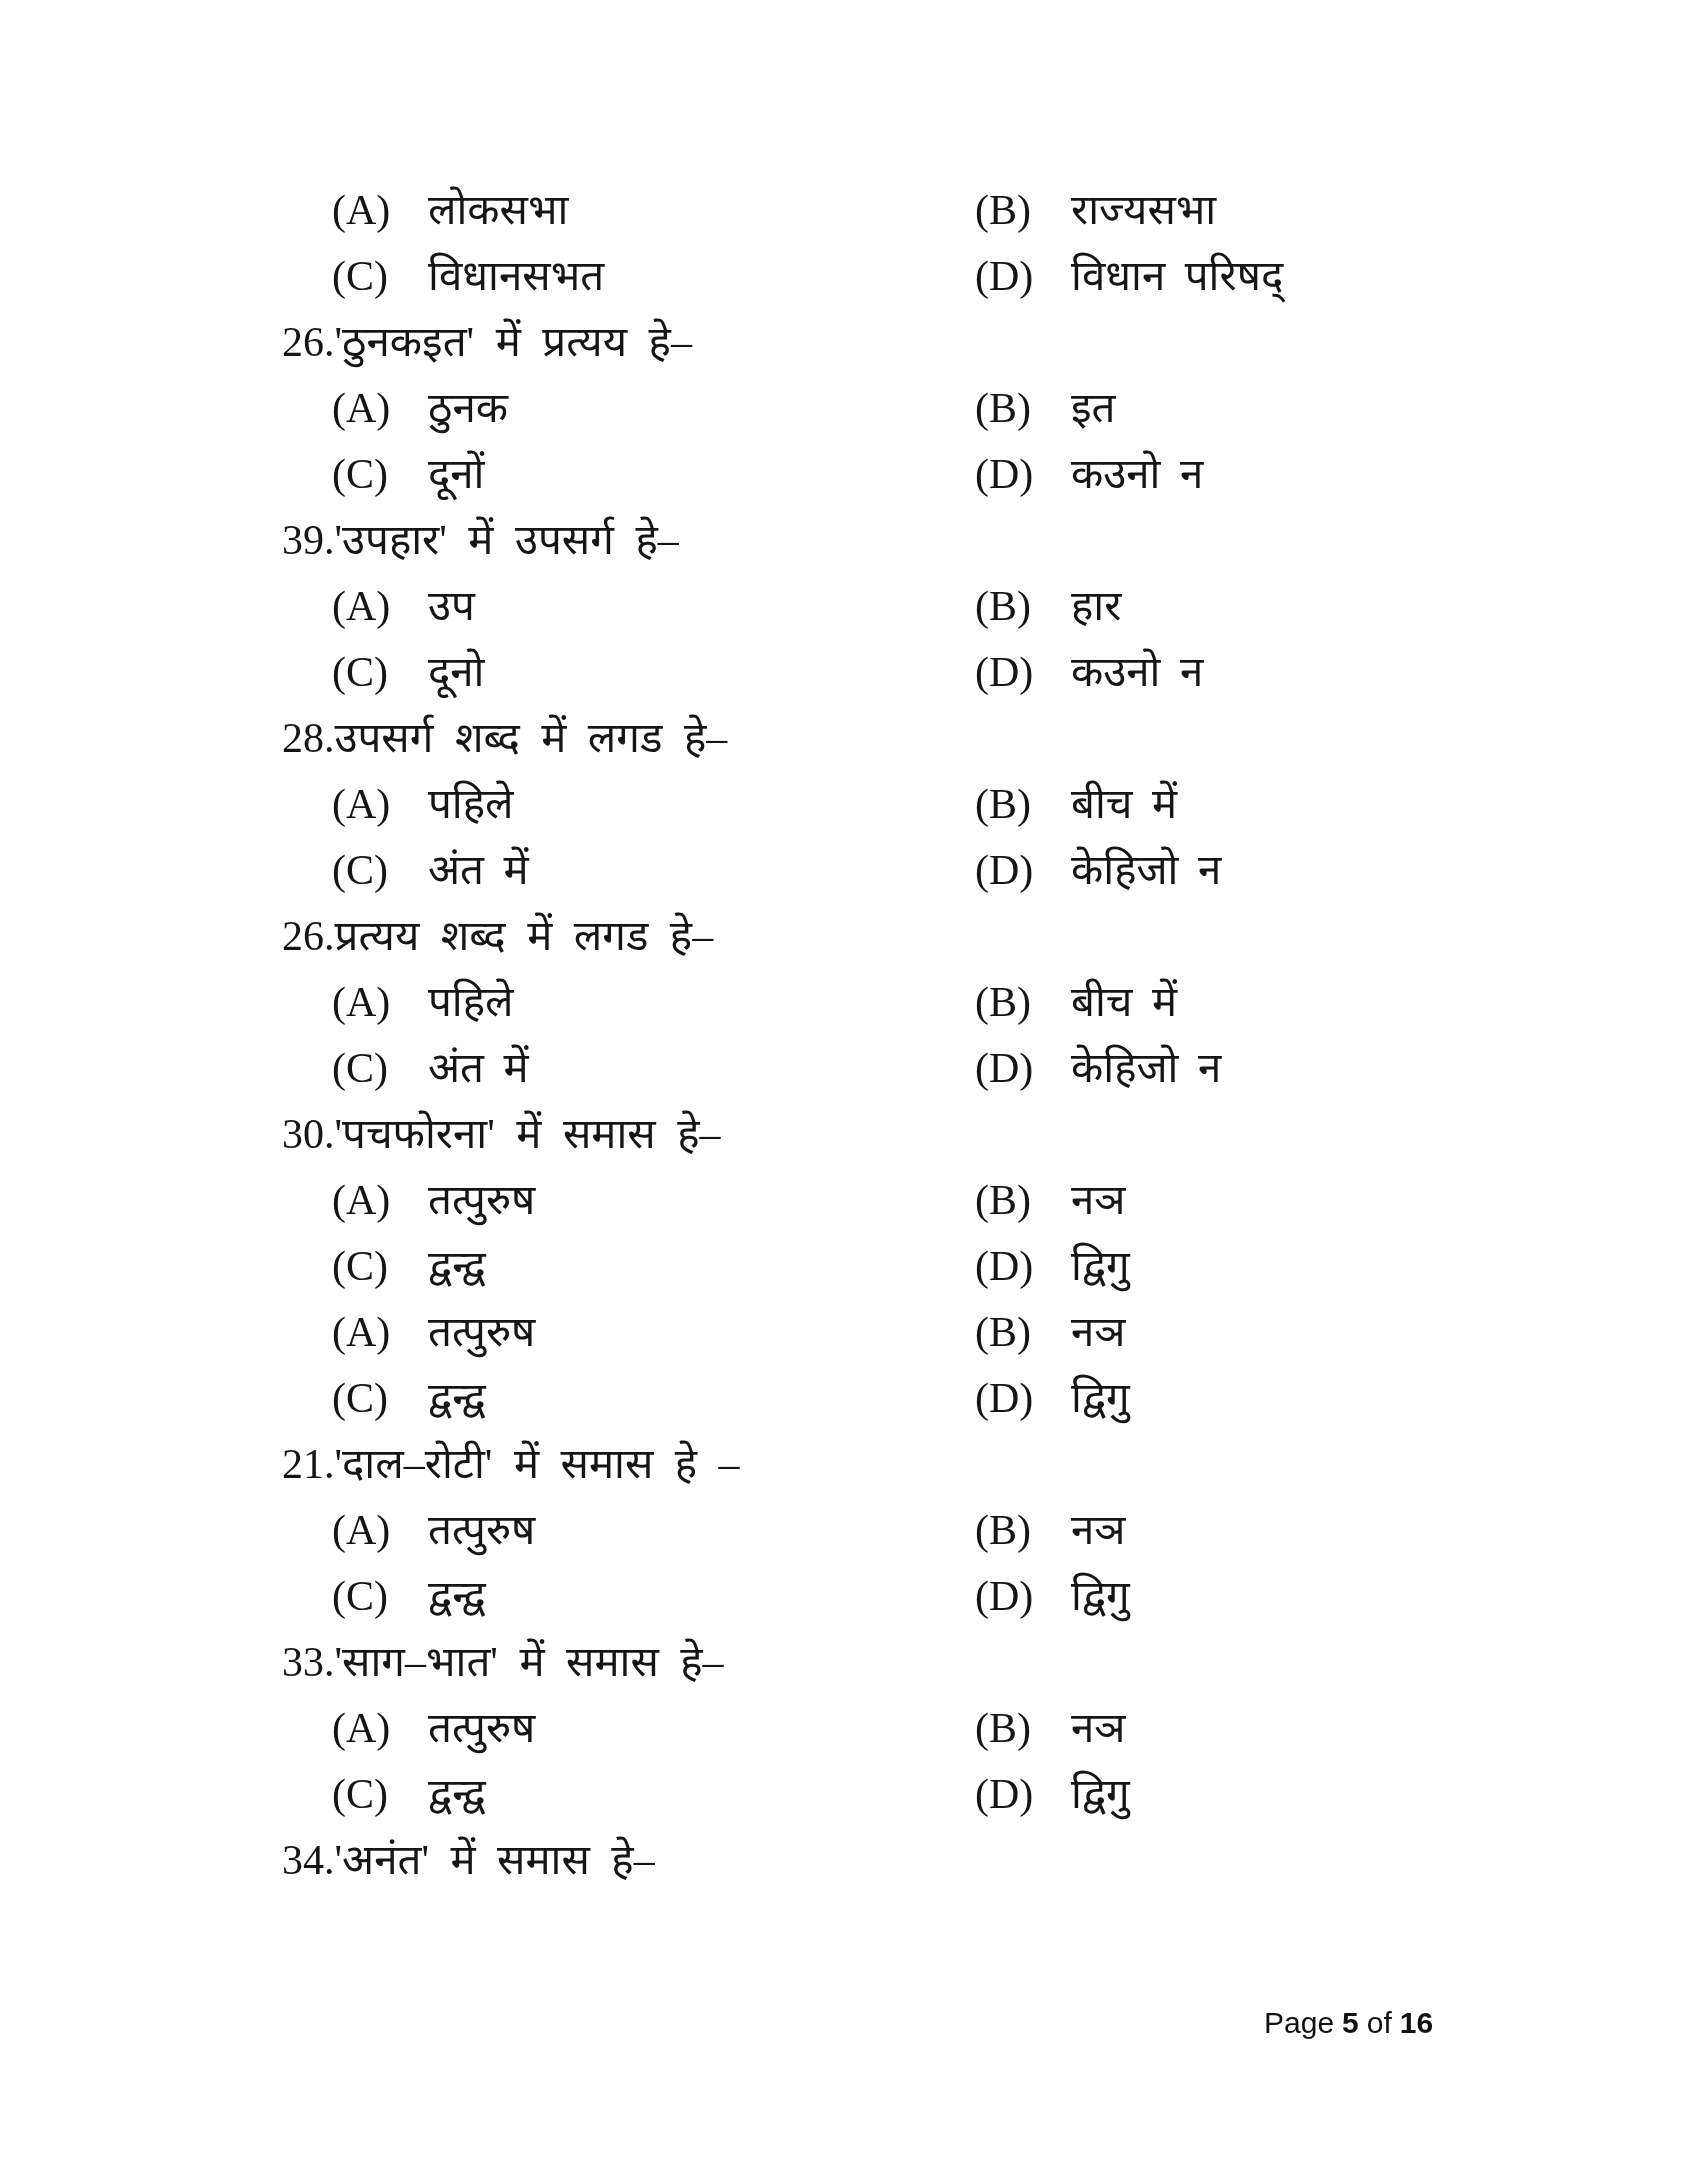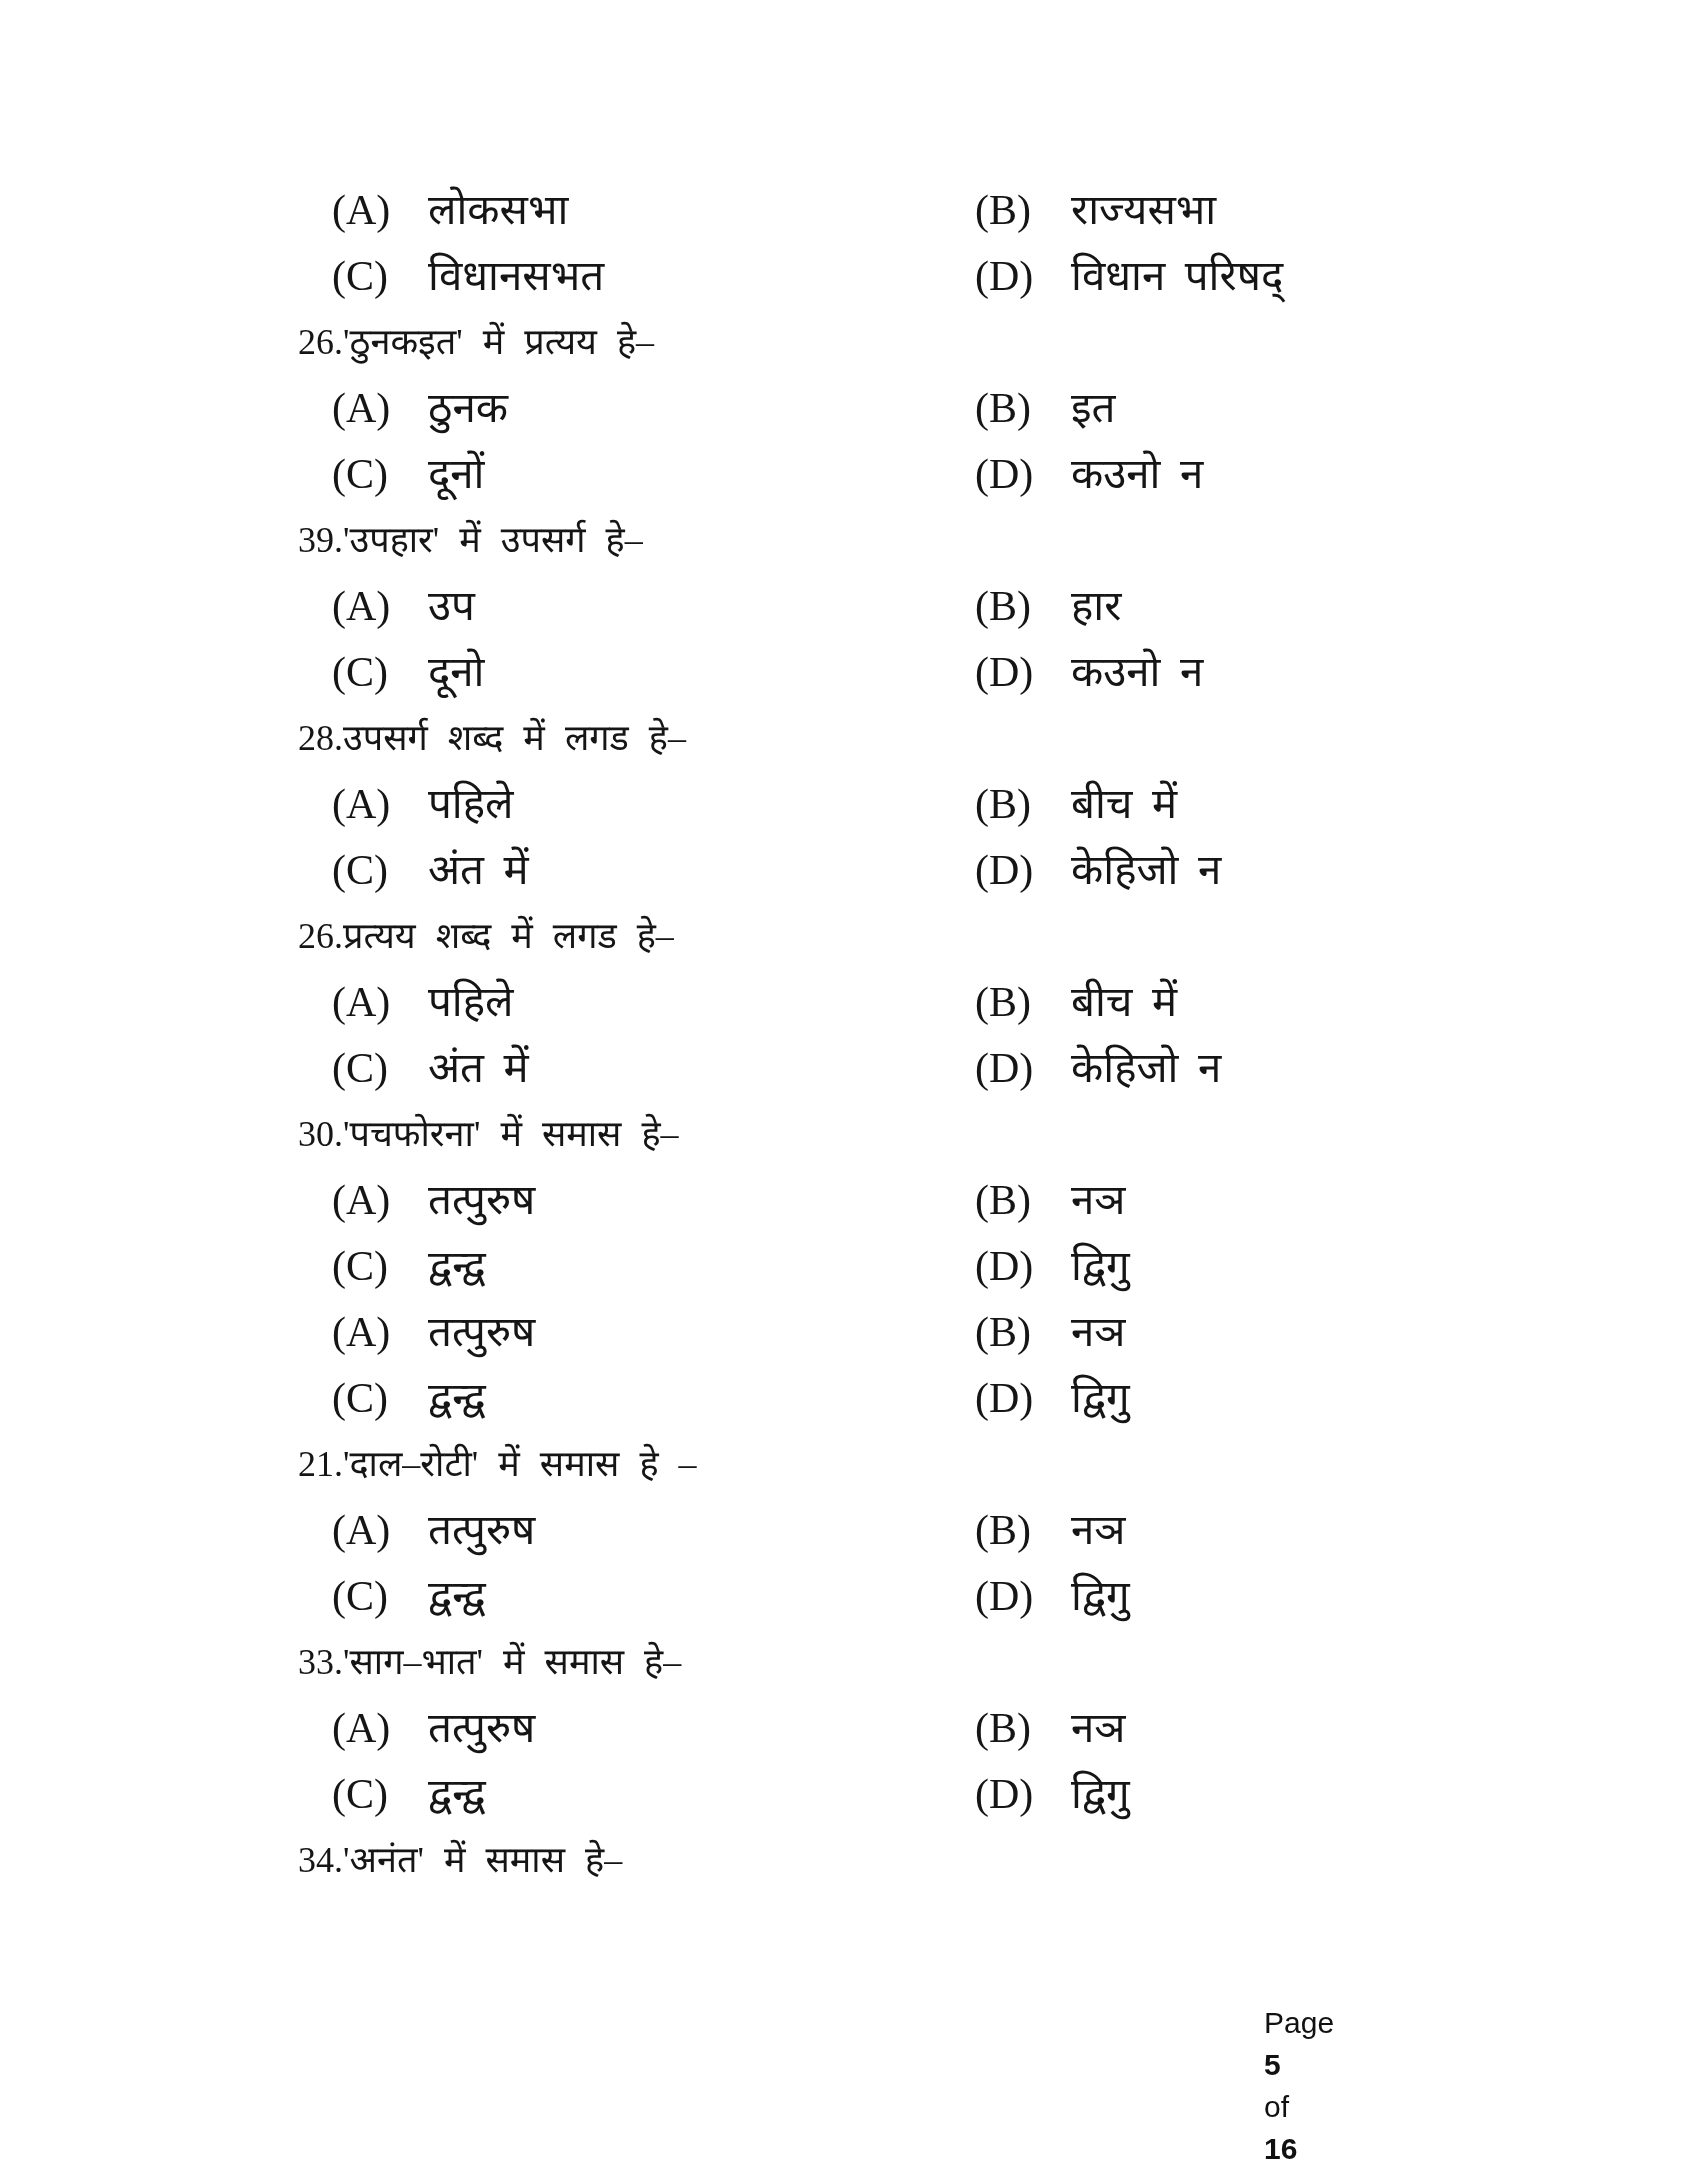--- a/index.html
+++ b/index.html
@@ -17,21 +17,21 @@
     top: 177px;
     left: 0;
     right: 0;
   }
   .row {
     position: relative;
     height: 66px;
     white-space: nowrap;
   }
   
-  .q-row { padding-left: 282px; font-size: 36px; line-height: 66px; margin-left: 16px; }
+  .q-row { padding-left: 282px; font-size: 42px; line-height: 66px; }
   .q-num { display: inline; }
   .q-text { display: inline; word-spacing: 11px; }
   
   .opt {
     position: absolute;
     top: 0;
     font-size: 42px;
     line-height: 66px;
     display: flex;
     align-items: baseline;
@@ -43,21 +43,20 @@
   .footer {
     position: absolute;
     left: 1264px;
     top: 2006px;
     font-family: "Liberation Sans", sans-serif;
     font-size: 30px;
     color: #111111;
     display: flex;
     gap: 8px;
     align-items: baseline;
-    flex-direction: column;
   }
   .bold { font-weight: bold; }
 </style>
 </head>
 <body>
 
 <div class="page">
   <main class="content">
 
     <div class="row">

